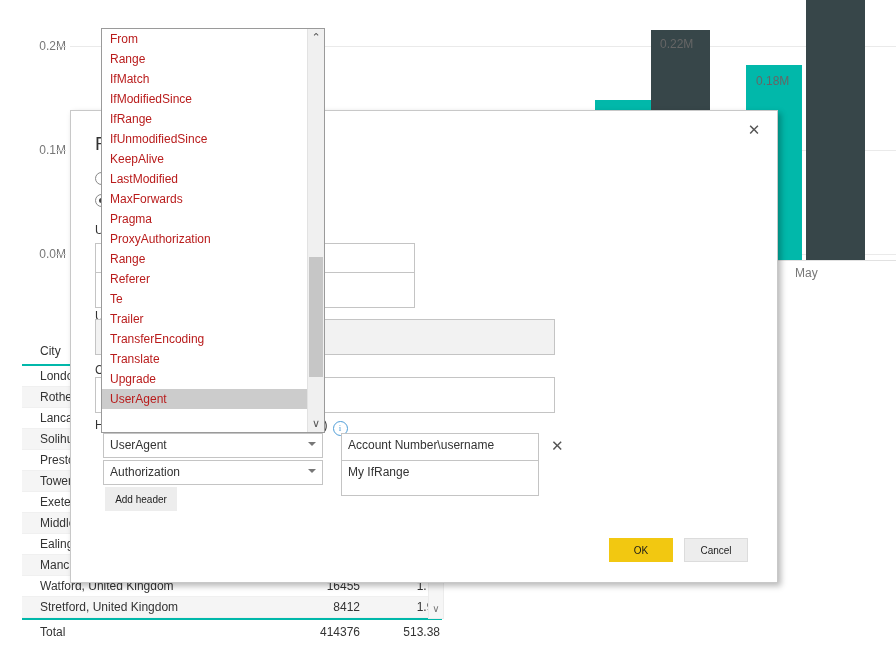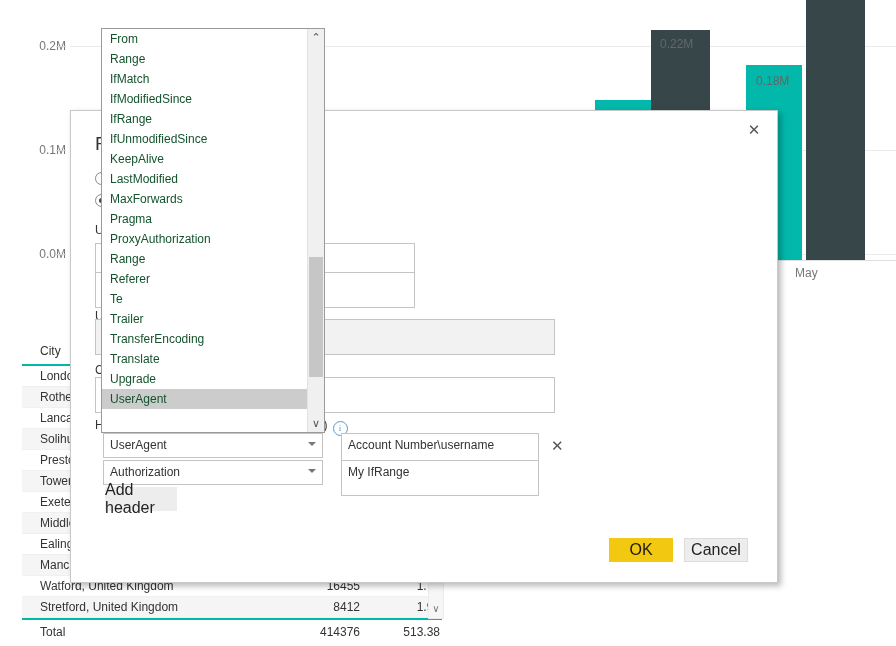--- a/index.html
+++ b/index.html
@@ -261,21 +261,21 @@
     position: absolute;
     font-size: 15px;
     color: #555;
     cursor: pointer;
     line-height: 1;
   }
   .btn {
     position: absolute;
     box-sizing: border-box;
     height: 24px;
-    font-size: 16px;
+    font-size: 10px;
     color: #222;
     background: #ededed;
     border: 1px solid #dcdcdc;
     display: flex;
     align-items: center;
     justify-content: center;
     cursor: pointer;
   }
   .btn.primary {
     background: #f2c811;
@@ -304,21 +304,21 @@
     left: 0;
     top: 0;
     right: 17px;
     bottom: 0;
   }
   .dd-item {
     height: 20px;
     line-height: 20px;
     padding-left: 8px;
     font-size: 12px;
-    color: #14532d;
+    color: #b91c1c;
     white-space: nowrap;
     cursor: default;
   }
   .dd-item.selected { background: #cccccc; }
   .dd-scrollbar {
     position: absolute;
     right: 0;
     top: 0;
     bottom: 0;
     width: 17px;

